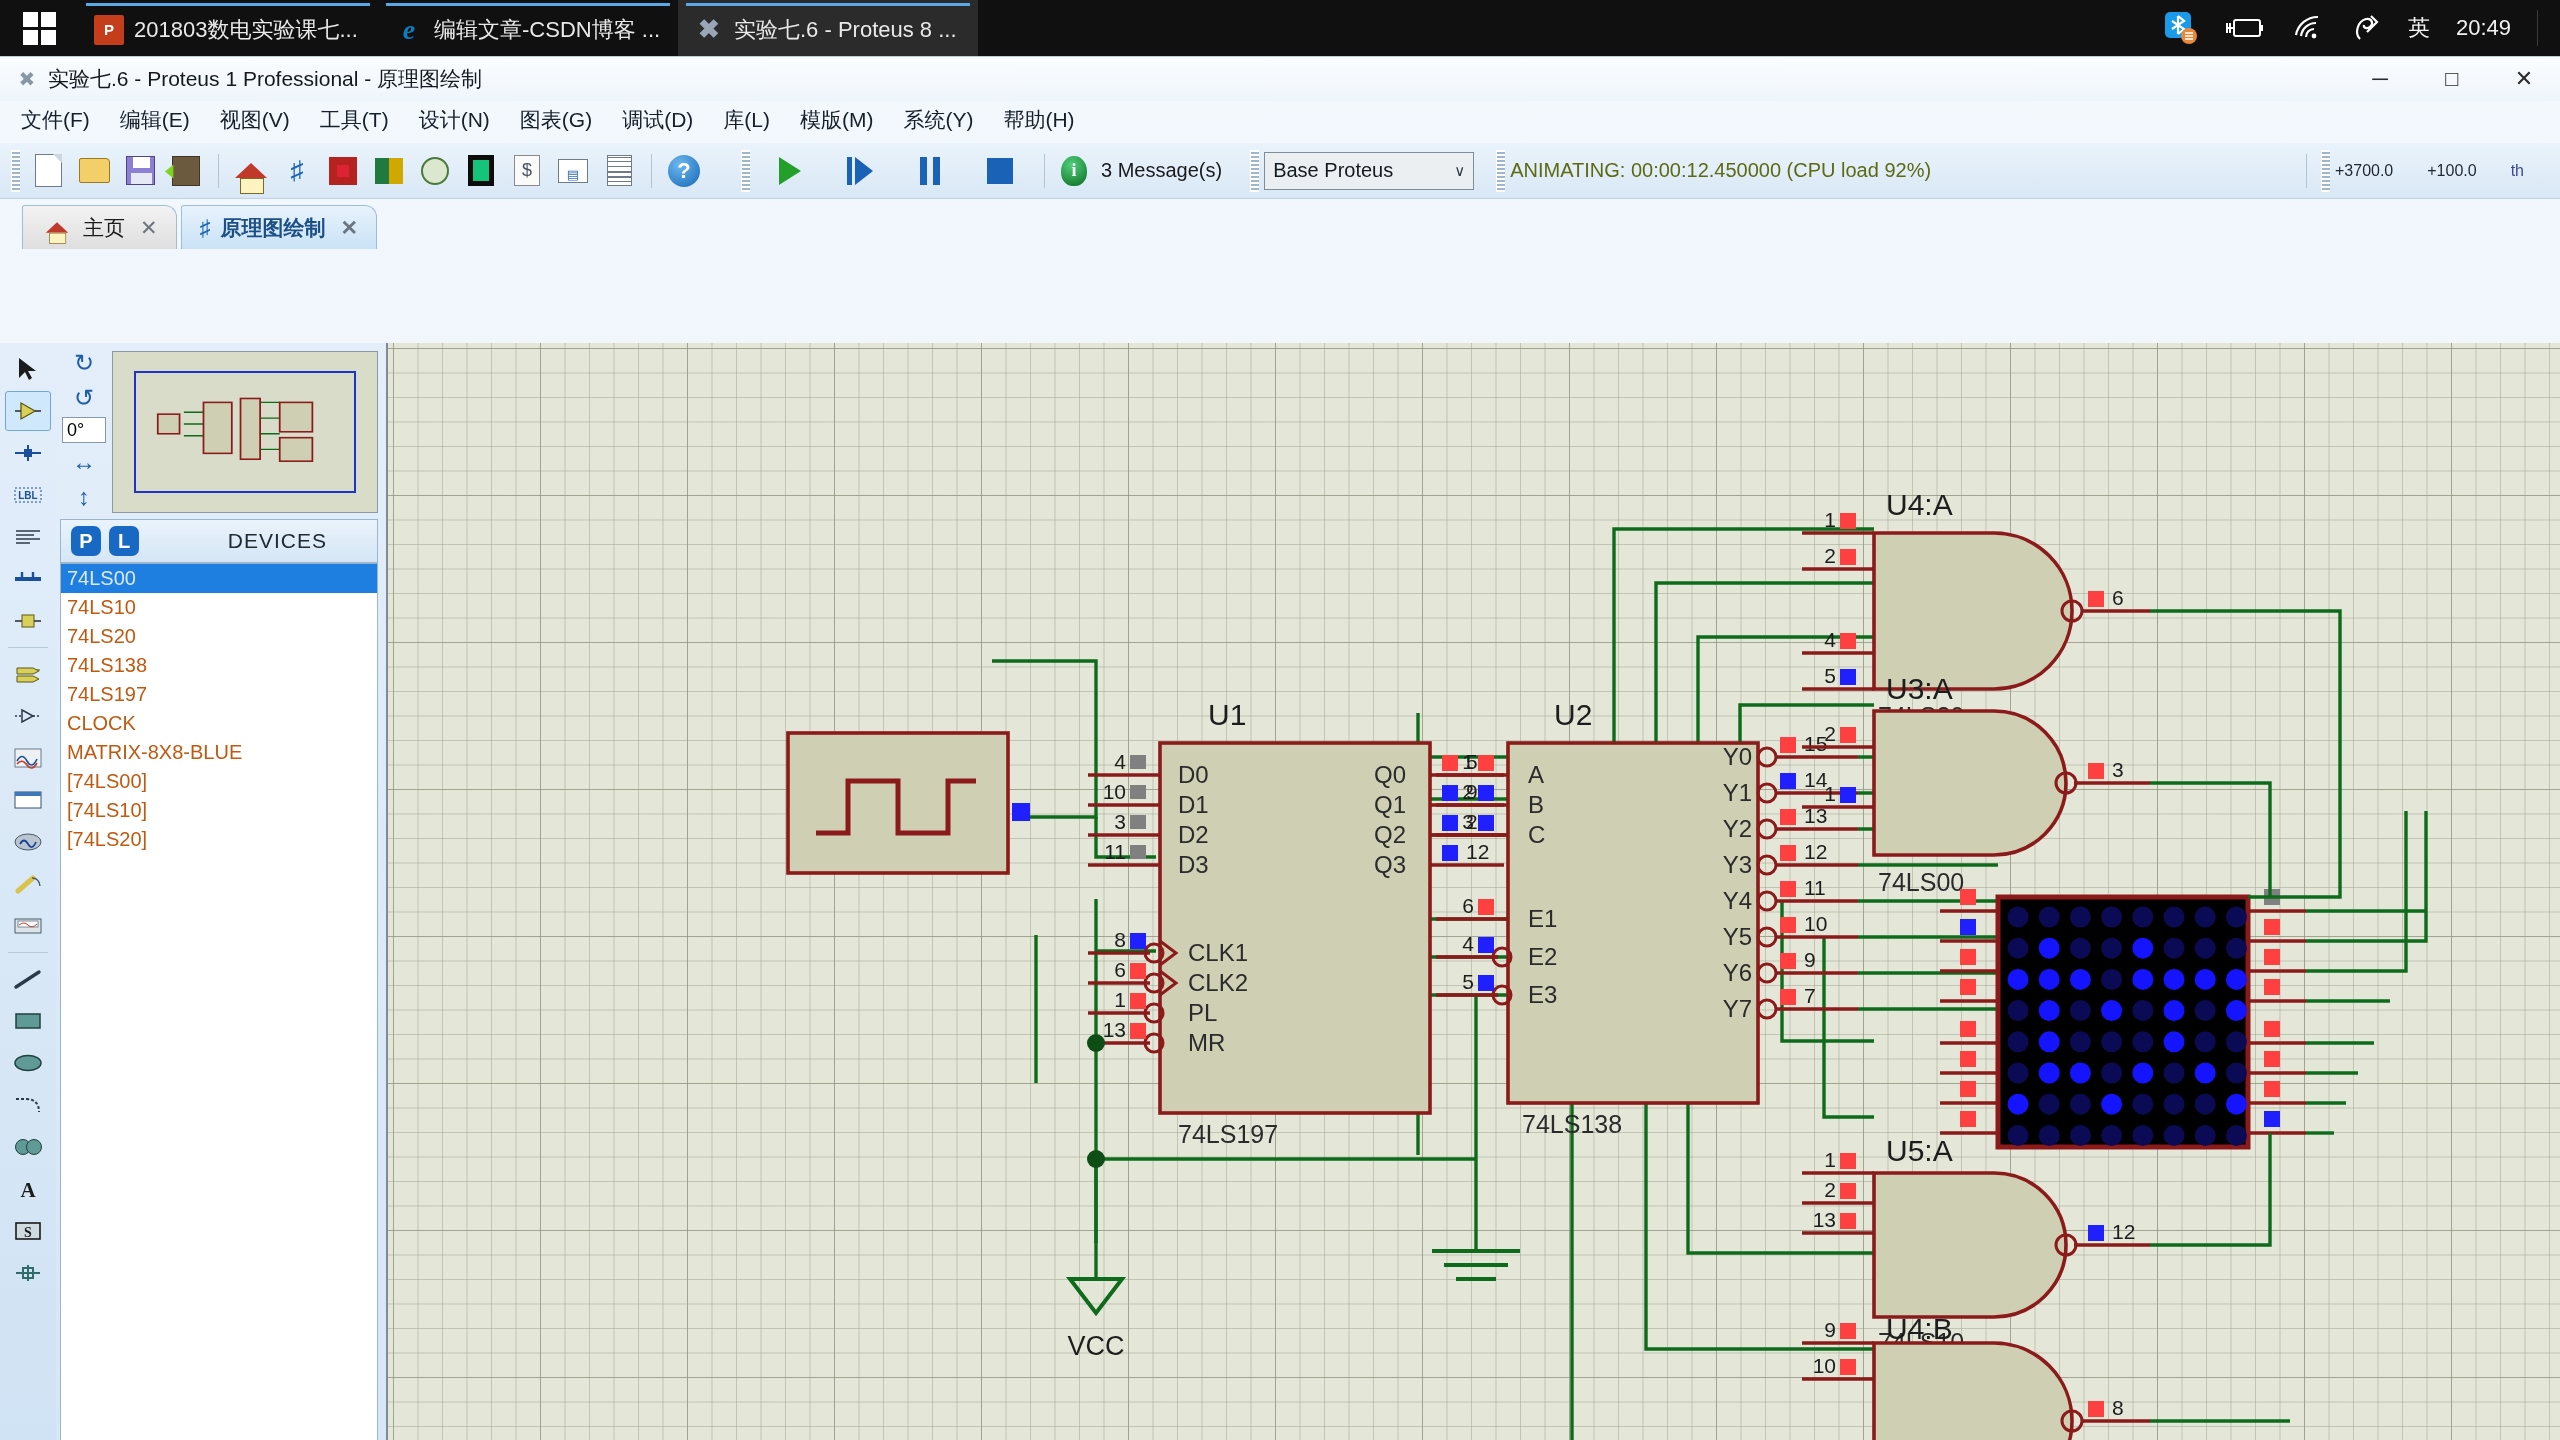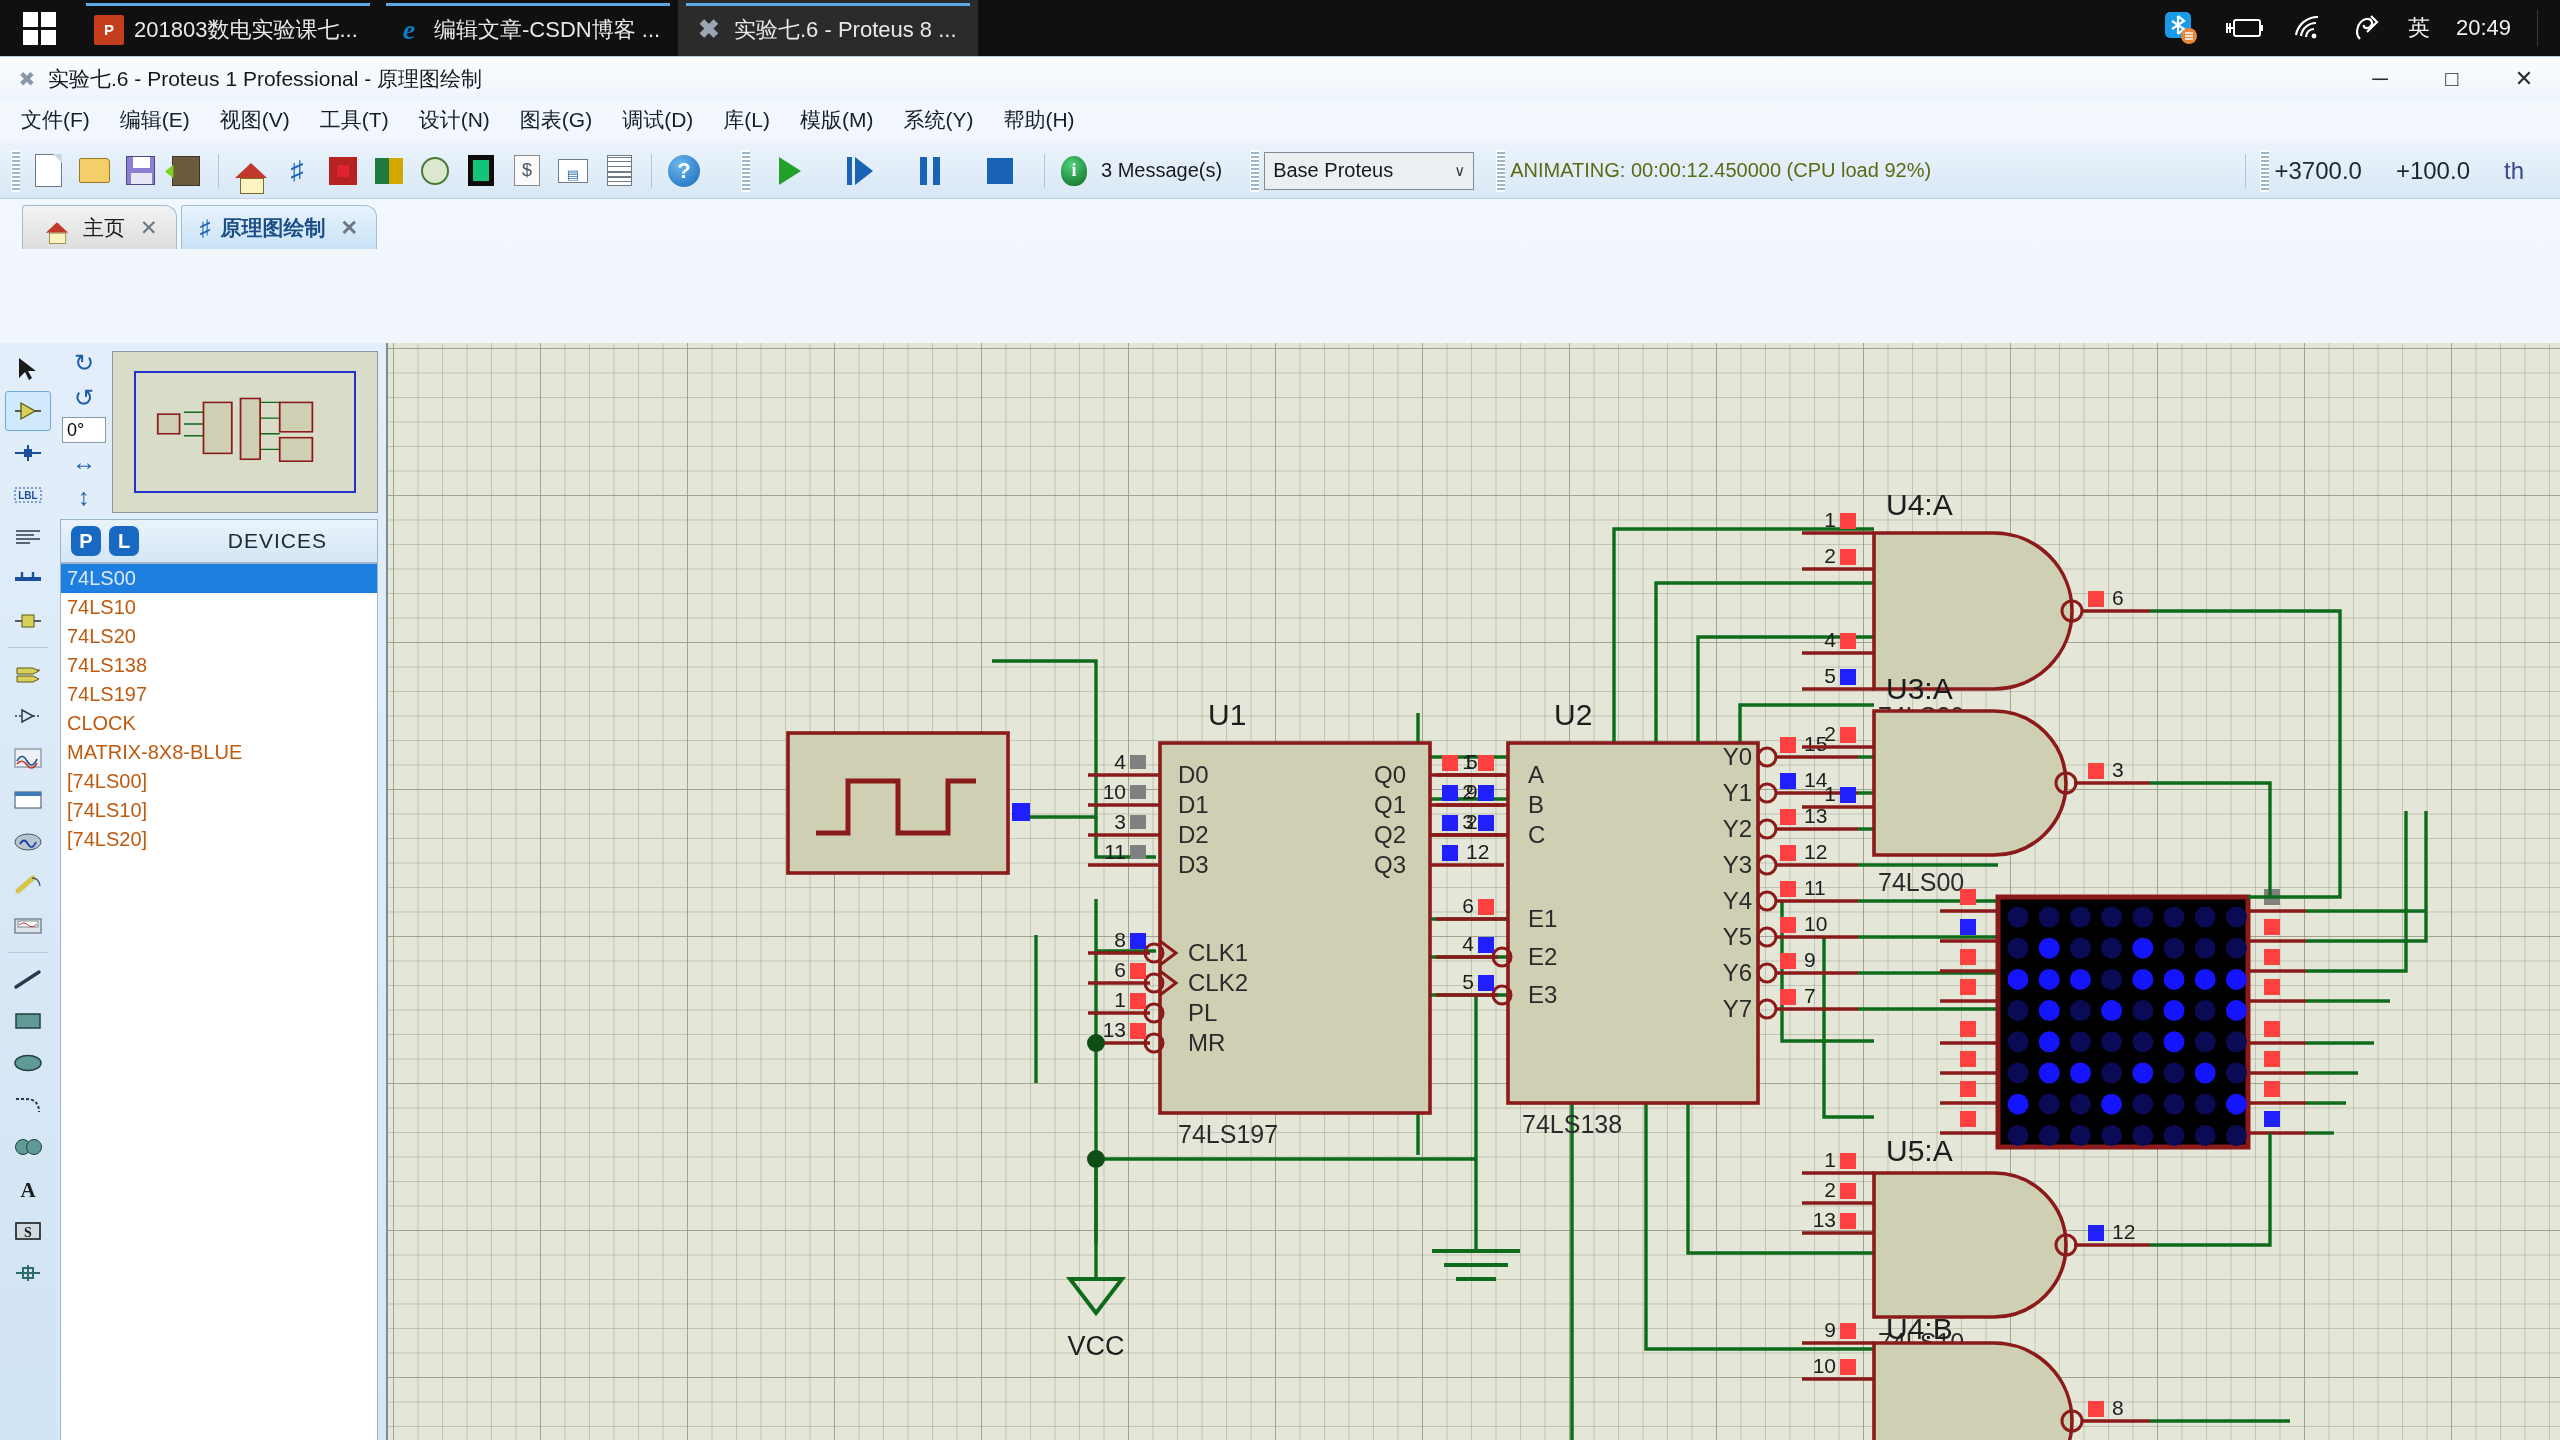--- a/index.html
+++ b/index.html
@@ -99,21 +99,21 @@
   .pause-ico i{display:block;width:7px;height:28px;background:#1a62b5;}
   .stop-ico{width:26px;height:26px;background:#1a62b5;}
   .msg-ico{width:26px;height:30px;border-radius:50% 50% 45% 45%;background:radial-gradient(circle at 40% 30%,#4fd07a,#0c6b22);color:#fff;font-size:18px;font-weight:bold;display:flex;align-items:center;justify-content:center;font-family:"Liberation Serif",serif;}
   #msgLabel { font-size: 20px; color:#1a1a1a; margin-left:7px; }
   .combo {
     width: 210px; height: 38px; background:#eceff2; border:1px solid #7f8c99;
     display:flex; align-items:center; padding: 0 8px; font-size: 20px; color:#14191f;
   }
   .combo .caret { margin-left:auto; font-size: 15px; color:#2b3a46; }
   #animStatus { font-size: 20px; color: #5c6a12; white-space: nowrap; }
-  #coords { display:flex; gap: 34px; font-size: 24px; color:#1e2730; }
+  #coords { display:flex; gap: 34px; font-size: 16px; color:#1e2730; }
   #coords .th { color:#3c4a8a;text-align:right; }
 
   
   #tabstrip { height: 50px; display:flex; align-items:flex-end; padding-left: 22px; background:transparent; }
   .tab {
     display:flex; align-items:center; gap:10px; height: 44px; padding: 0 18px;
     font-size: 21px; border: 1px solid #9ebdd8; border-bottom:none;
     border-radius: 3px 12px 0 0; margin-right: 4px;
   }
   .tab.inactive { background: linear-gradient(#f3f3f3,#dedede); color:#1c1c1c; }

